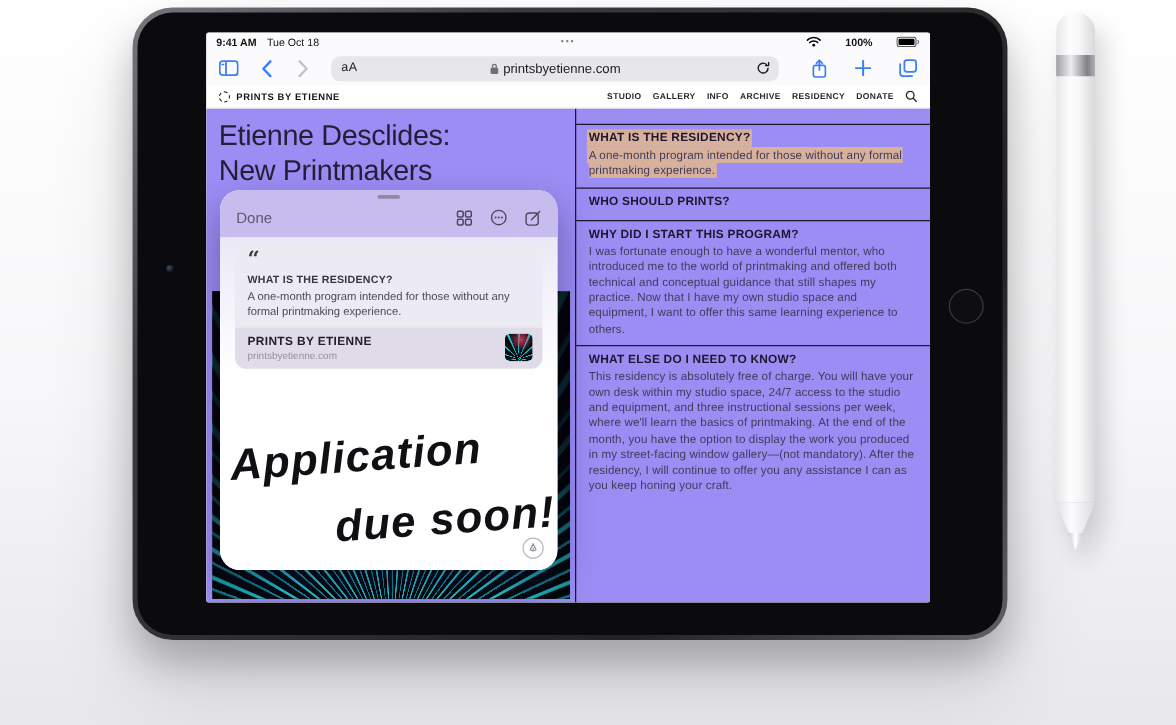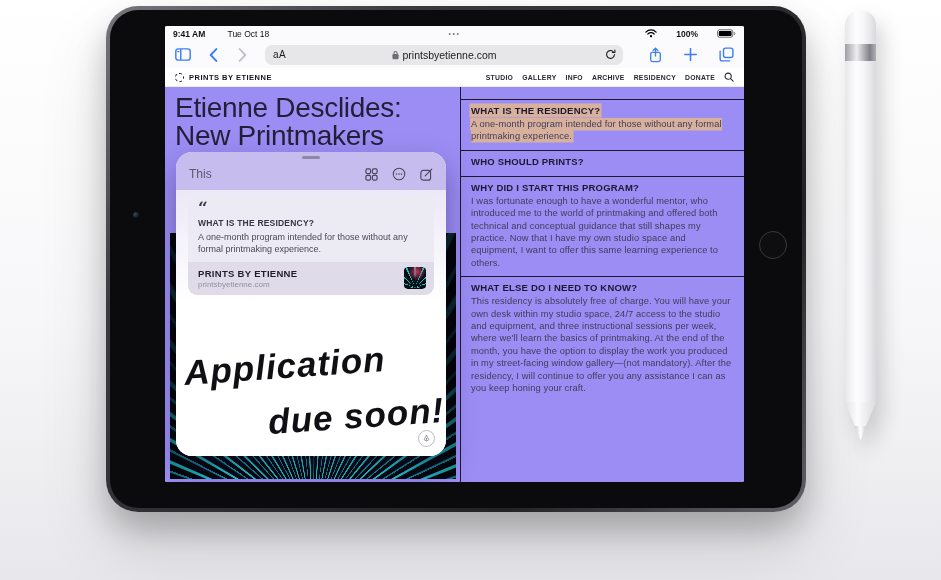--- a/index.html
+++ b/index.html
@@ -18,21 +18,21 @@
             background:radial-gradient(circle at 35% 35%, #3a4a66, #14141a 70%); }
   .home-btn { position:absolute; left:653px; top:225px; width:28px; height:28px; border-radius:50%;
               border:1.5px solid #39393d; background:#0e0e10; cursor:pointer; }
   .screen { position:absolute; left:59px; top:20px; width:579px; height:456px;
             background:#ffffff; overflow:hidden; border-radius:2px; }
 
   
   .statusbar { position:absolute; left:0; top:0; width:100%; height:15px; background:#fbfbfd;
                display:flex; align-items:center; justify-content:space-between;
                padding:0 8px; font-size:8.5px; color:#111; }
-  .sb-left span { margin-right:20px; font-weight:600; }
+  .sb-left span { margin-right:6px; font-weight:600; }
   .sb-left span:last-child { font-weight:400; }
   .sb-center { position:absolute; left:50%; transform:translateX(-50%); color:#7c7c82;
                font-size:7px; letter-spacing:1.5px; }
   .sb-right { display:flex; align-items:center; gap:19px; font-weight:600; }
   .sb-right svg { display:block; }
 
   
   .toolbar { position:absolute; left:0; top:15px; width:100%; height:27px; background:#fbfbfd;
              display:flex; align-items:center; padding:0 10px; gap:0; }
   .tb-icon { color:#3d7df7; display:flex; align-items:center; justify-content:center; cursor:pointer; }
@@ -57,21 +57,21 @@
   .brand { display:flex; align-items:center; gap:5px; cursor:pointer; }
   .brand-logo { width:9px; height:9px; border:1.2px dashed #1c1828; border-radius:50%; }
   .brand-name { font-size:7.5px; font-weight:700; letter-spacing:.5px; color:#17131f; }
   .navlinks { display:flex; align-items:center; gap:9px; }
   .navlinks span { font-size:6.8px; font-weight:600; letter-spacing:.3px; color:#2a2631; cursor:pointer; }
   .nav-search { display:flex; color:#1c1828; cursor:pointer; }
 
   
   .content { position:absolute; left:0; top:61px; width:100%; bottom:0; background:#9b8df4; }
   .col-left { position:absolute; left:0; top:0; width:295px; height:100%; }
-  .headline { padding:7px 0 0 10px; font-size:28px; line-height:28px; font-weight:500;
+  .headline { padding:7px 0 0 10px; font-size:23px; line-height:28px; font-weight:500;
               color:#241e36; letter-spacing:-.3px; }
   .artwork { position:absolute; left:5px; top:146px; width:286px; bottom:3px;
              background:
                radial-gradient(ellipse 130% 85% at 50% 110%, rgba(0,0,0,0) 28%, rgba(0,0,0,.82) 72%),
                repeating-conic-gradient(from 198deg at 50% 118%,
                  #010607 0deg 2.1deg, #21ced4 2.5deg 3.3deg,
                  #02090b 3.7deg 6.1deg, #0e93a0 6.5deg 7.1deg),
                #000; }
   .vline { position:absolute; left:295px; top:0; width:1px; height:100%; background:#1d1730; }
   .col-right { position:absolute; left:296px; right:0; top:0; bottom:0; padding-top:12px; }
@@ -274,21 +274,21 @@
           <div class="section">
             <div class="sec-title">WHAT ELSE DO I NEED TO KNOW?</div>
             <div class="sec-body">This residency is absolutely free of charge. You will have your own desk within my studio space, 24/7 access to the studio and equipment, and three instructional sessions per week, where we'll learn the basics of printmaking. At the end of the month, you have the option to display the work you produced in my street-facing window gallery—(not mandatory). After the residency, I will continue to offer you any assistance I can as you keep honing your craft.</div>
           </div>
         </div>
       </div>
 
       <div class="note">
         <div class="note-head">
           <div class="note-grab"></div>
-          <span class="done">This</span>
+          <span class="done">Done</span>
           <div class="note-icons">
             <span>
               <svg width="13" height="13" viewBox="0 0 14 14">
                   <rect x="1" y="1" width="5" height="5" rx="1.3" fill="none" stroke="currentColor" stroke-width="1.3"></rect>
                   <rect x="8" y="1" width="5" height="5" rx="1.3" fill="none" stroke="currentColor" stroke-width="1.3"></rect>
                   <rect x="1" y="8" width="5" height="5" rx="1.3" fill="none" stroke="currentColor" stroke-width="1.3"></rect>
                   <rect x="8" y="8" width="5" height="5" rx="1.3" fill="none" stroke="currentColor" stroke-width="1.3"></rect>
                 </svg>
             </span>
             <span>

